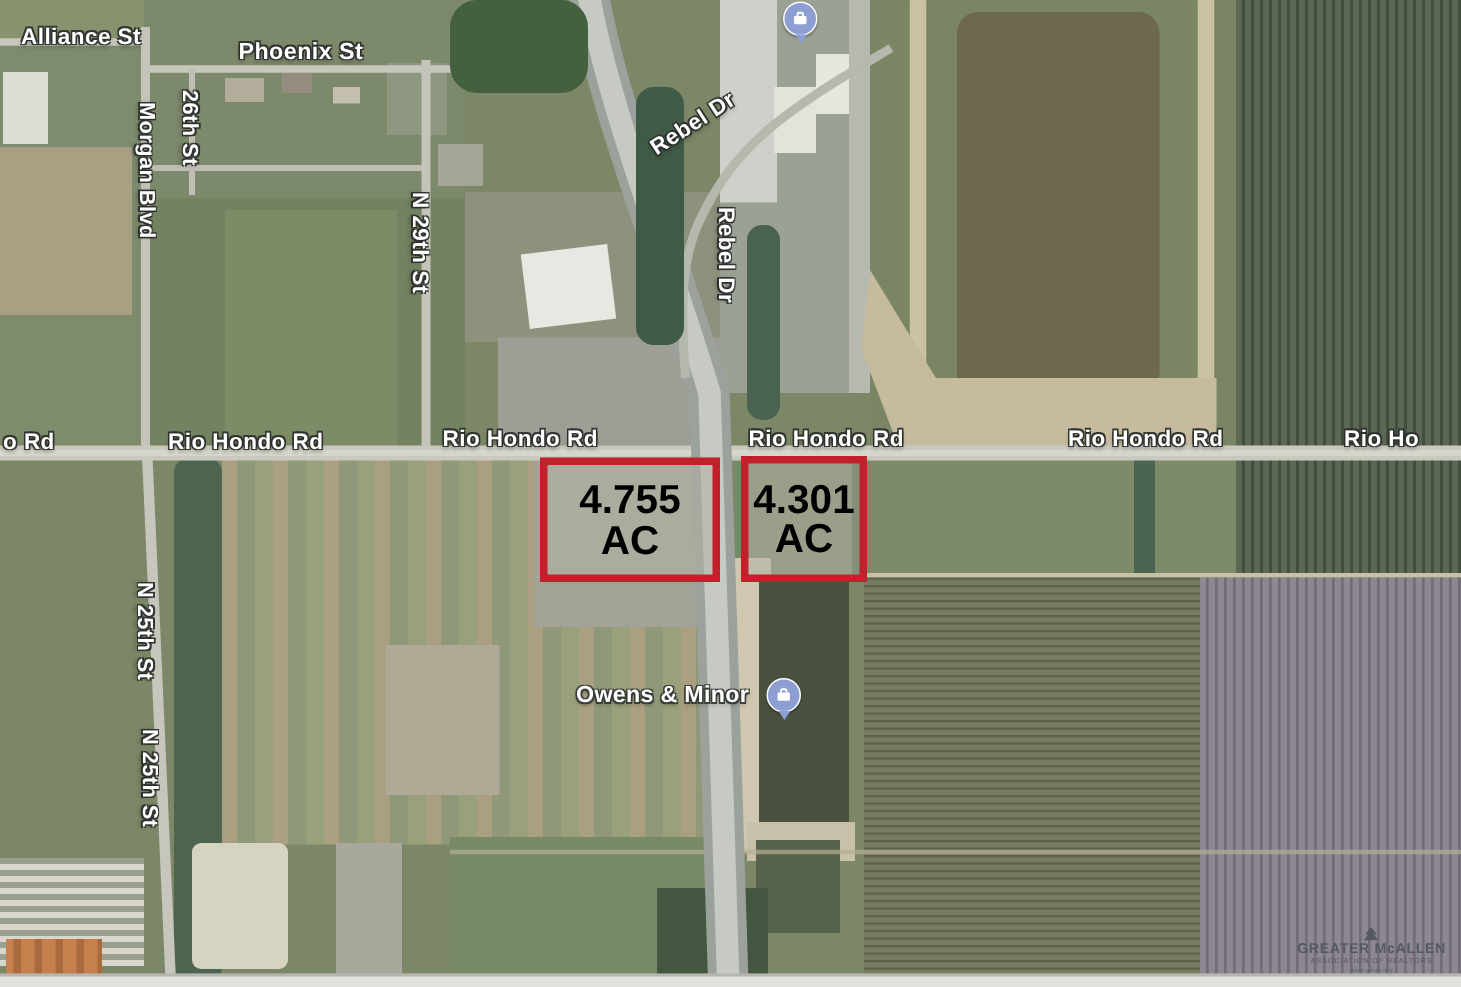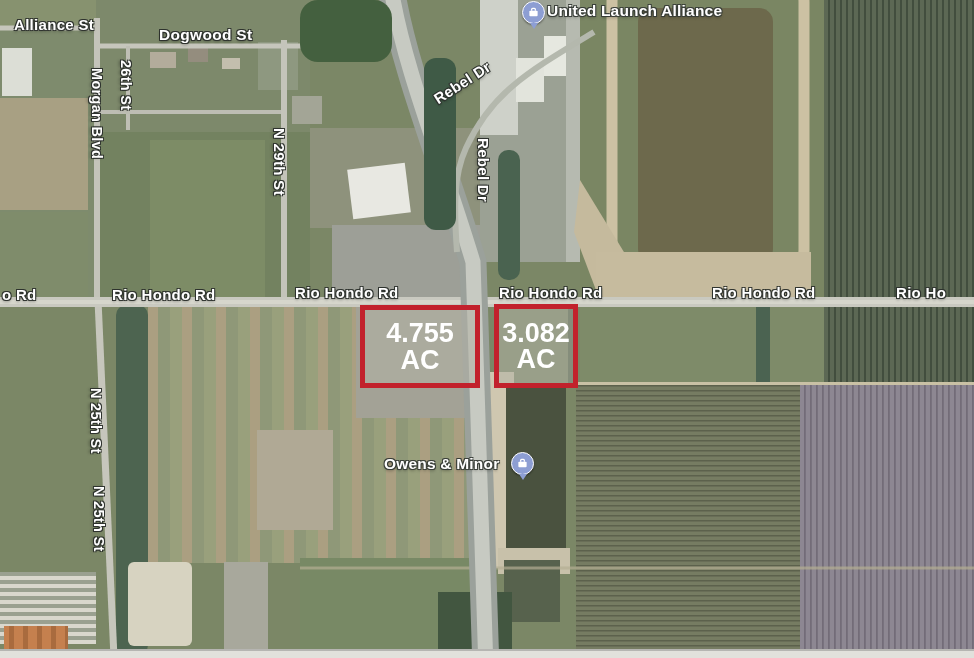--- a/index.html
+++ b/index.html
@@ -15,21 +15,21 @@
     white-space:nowrap;letter-spacing:.2px;
     text-shadow:-1px -1px 0 rgba(55,60,55,.95),1px -1px 0 rgba(55,60,55,.95),
       -1px 1px 0 rgba(55,60,55,.95),1px 1px 0 rgba(55,60,55,.95),0 2px 3px rgba(0,0,0,.35);}
   .marker{position:absolute;z-index:6;width:21px;height:21px;border-radius:50%;
     background:#8d9ed3;border:1.5px solid #fff;box-shadow:0 1px 2px rgba(0,0,0,.4);
     display:flex;align-items:center;justify-content:center;}
   .marker:after{content:"";position:absolute;left:50%;top:100%;margin-left:-4px;
     border:4px solid transparent;border-top:6px solid #8d9ed3;}
   .parcel{position:absolute;z-index:4;border:5px solid #c2212c;
     background:rgba(178,178,166,.55);display:flex;flex-direction:column;
-    align-items:center;justify-content:center;color:#ffffff;font-weight:700;
+    align-items:center;justify-content:center;color:#000000;font-weight:700;
     font-size:27px;line-height:.98;text-align:center;}
   .watermark{position:absolute;right:10px;bottom:9px;z-index:7;text-align:center;
     color:#4f585c;opacity:.92;line-height:1.15;}
   .watermark .org{font-size:9.5px;font-weight:700;letter-spacing:.4px;}
   .watermark .assoc{font-size:4.8px;letter-spacing:.6px;}
   .watermark .url{font-size:3.8px;letter-spacing:.4px;}
   .photo-edge{position:absolute;left:0;bottom:0;width:100%;height:7px;
     background:#e2e1dc;border-top:2px solid rgba(50,50,50,.25);z-index:8;}
 </style>
 </head>
@@ -144,55 +144,62 @@
 
     <rect x="300" y="0" width="92" height="62" rx="18" fill="#44603f"></rect>
     <rect x="424" y="58" width="32" height="172" rx="12" fill="#3f5a46"></rect>
     <rect x="498" y="150" width="22" height="130" rx="10" fill="#4a6350"></rect>
     <rect x="568" y="306" width="9" height="78" fill="#4e6048"></rect>
 
     <rect x="350" y="166" width="58" height="50" fill="#e8e8e2" transform="rotate(-7 379 191)"></rect>
   </svg>
 
   <div class="street-label" style="left:14px;top:16px;font-size:15px">Alliance St</div>
-  <div class="street-label" style="left:159px;top:26px;font-size:15.5px">Dogwood St</div>
+  <div class="street-label" style="left:159px;top:26px;font-size:15.5px">Phoenix St</div>
   <div class="street-label vert" style="left:105px;top:68px;font-size:14.5px">Morgan Blvd</div>
   <div class="street-label vert" style="left:134px;top:60px;font-size:14.5px">26th St</div>
   <div class="street-label vert" style="left:288px;top:128px;font-size:15px">N 29th St</div>
   <div class="street-label vert" style="left:104px;top:388px;font-size:14.5px">N 25th St</div>
   <div class="street-label vert" style="left:107px;top:486px;font-size:14.5px">N 25th St</div>
   <div class="street-label" style="left:430px;top:74px;font-size:15px;transform:rotate(-33deg)">Rebel Dr</div>
   <div class="street-label vert" style="left:492px;top:138px;font-size:15px">Rebel Dr</div>
   <div class="street-label" style="left:2px;top:286px">o Rd</div>
   <div class="street-label" style="left:112px;top:286px">Rio Hondo Rd</div>
   <div class="street-label" style="left:295px;top:284px">Rio Hondo Rd</div>
   <div class="street-label" style="left:499px;top:284px">Rio Hondo Rd</div>
   <div class="street-label" style="left:712px;top:284px">Rio Hondo Rd</div>
   <div class="street-label" style="left:896px;top:284px">Rio Ho</div>
 
   <div class="marker" style="left:522px;top:1px">
     <svg width="11" height="11" viewBox="0 0 12 12">
       <rect x="1.5" y="4" width="9" height="6" rx="1" fill="#fff"></rect>
       <path d="M4 4 V2.6 A1 1 0 0 1 5 1.6 H7 A1 1 0 0 1 8 2.6 V4" stroke="#fff" stroke-width="1.4" fill="none"></path>
     </svg>
   </div>
-  <div class="poi-label" style="left:547px;top:2px">United Launch Alliance</div>
 
   <div class="poi-label" style="left:384px;top:455px">Owens &amp; Minor</div>
   <div class="marker" style="left:511px;top:452px">
     <svg width="11" height="11" viewBox="0 0 12 12">
       <rect x="1.5" y="4" width="9" height="6" rx="1" fill="#fff"></rect>
       <path d="M4 4 V2.6 A1 1 0 0 1 5 1.6 H7 A1 1 0 0 1 8 2.6 V4" stroke="#fff" stroke-width="1.4" fill="none"></path>
     </svg>
   </div>
 
   <div class="parcel" style="left:360px;top:305px;width:110px;height:73px">
     <span>4.755</span>
     <span>AC</span>
   </div>
   <div class="parcel" style="left:494px;top:304px;width:74px;height:74px">
-    <span>3.082</span>
+    <span>4.301</span>
     <span>AC</span>
   </div>
 
+  <div class="watermark">
+    <svg width="18" height="9" viewBox="0 0 18 9" style="display:block;margin:0 auto 1px">
+      <path d="M9 0 L13 5 H11 L14 9 H4 L7 5 H5 Z" fill="#4f585c"></path>
+    </svg>
+    <div class="org">GREATER McALLEN</div>
+    <div class="assoc">ASSOCIATION OF REALTORS</div>
+    <div class="url">www.gmar.org</div>
+  </div>
 
   <div class="photo-edge"></div>
 </div>
 
 </body></html>

